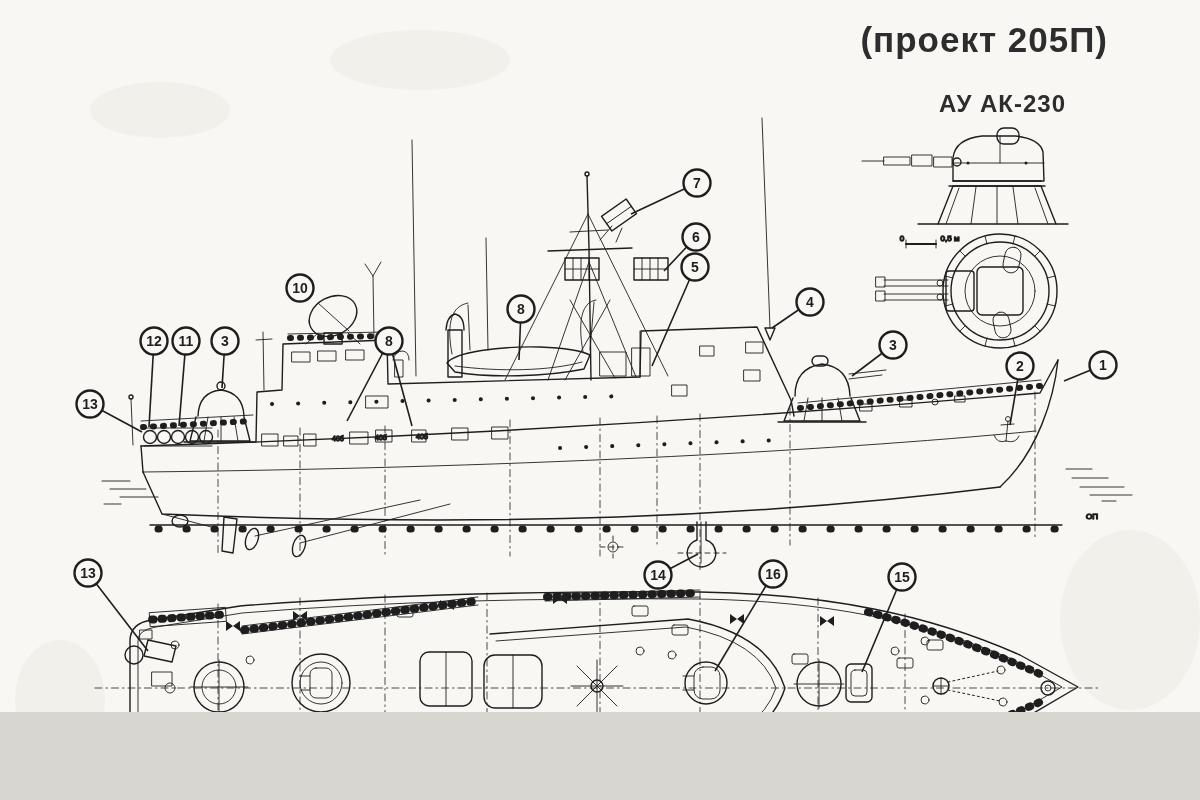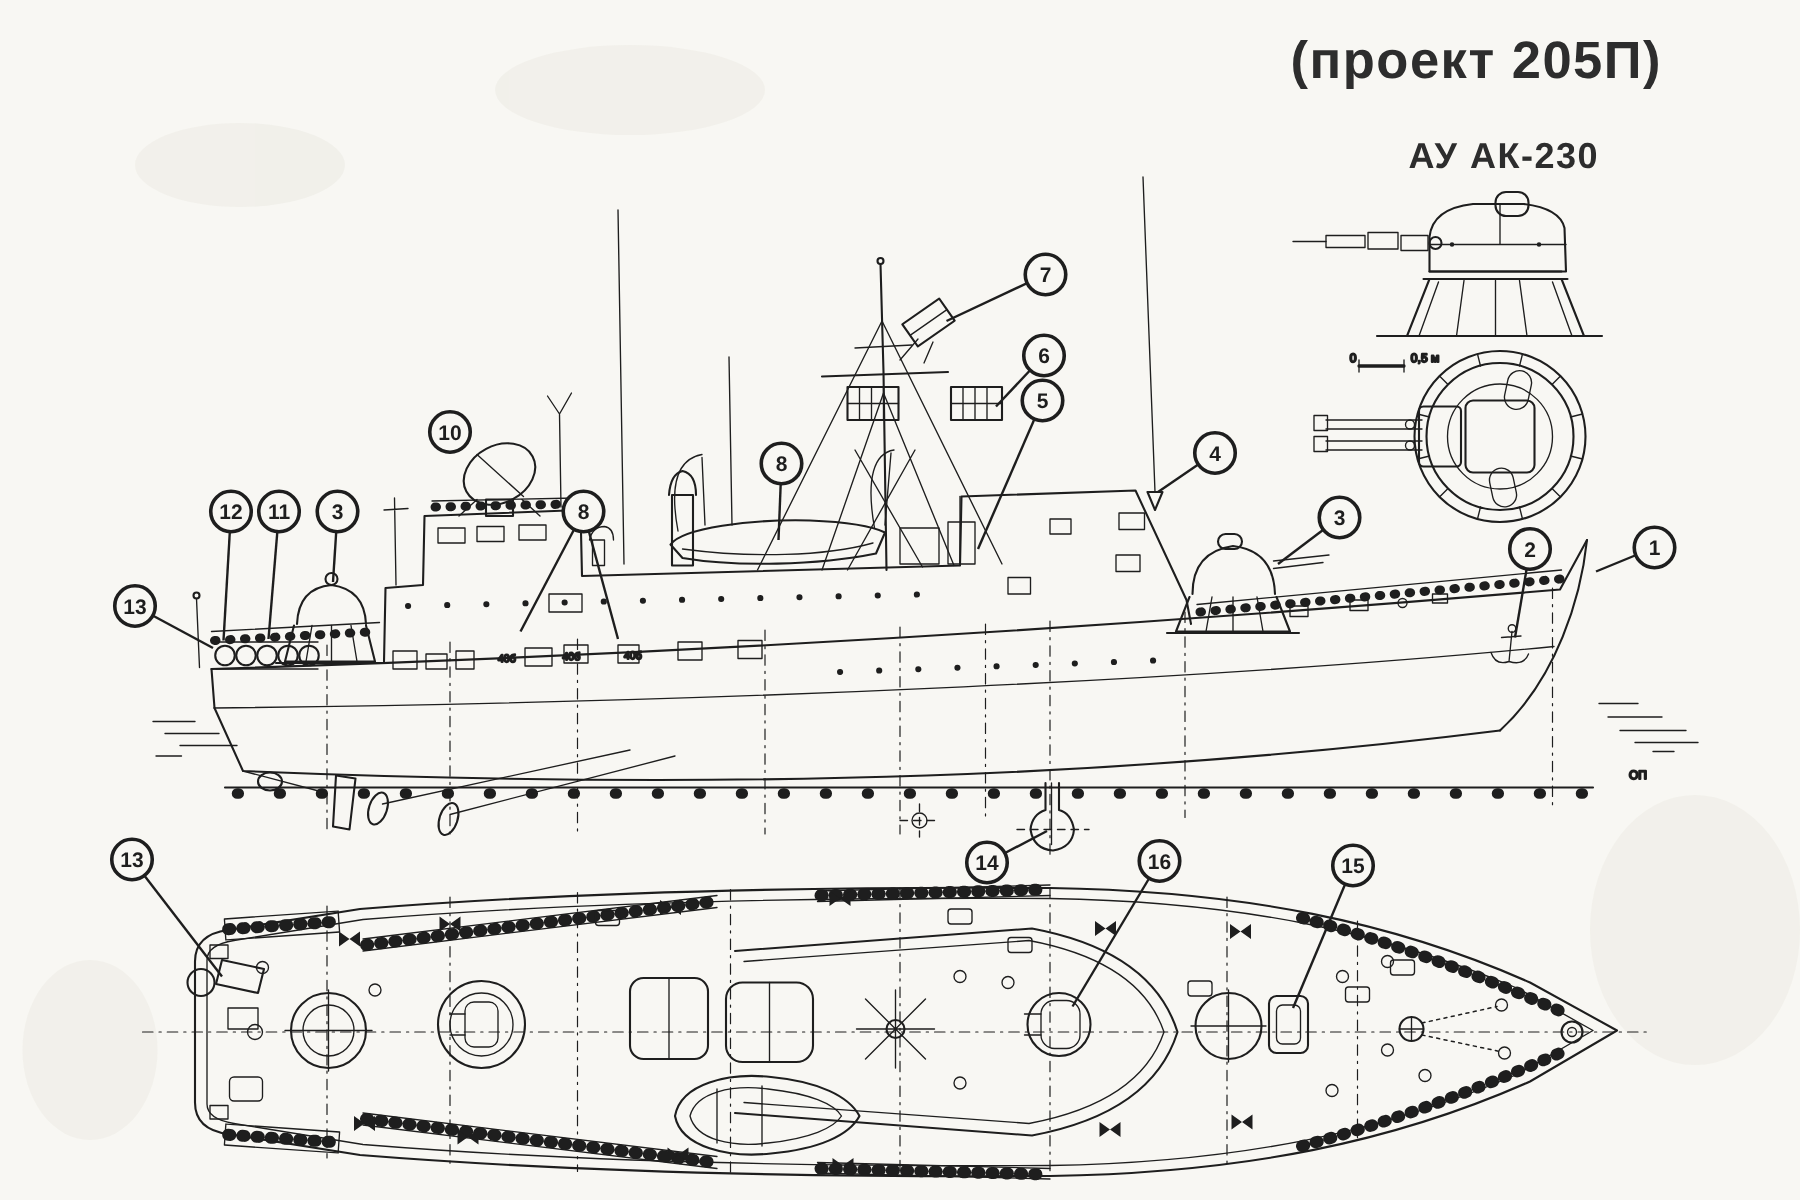--- a/index.html
+++ b/index.html
@@ -1,16 +1,16 @@
 <!DOCTYPE html>
 <html><head>
 <meta charset="utf-8">
 <style>
   html,body{margin:0;padding:0;background:#d8d6d0;}
-  .stage{position:relative;width:1200px;height:800px;background:#f8f7f3;overflow:hidden;
+  .stage{position:relative;width:1200px;height:712px;background:#f8f7f3;overflow:hidden;
          font-family:"Liberation Sans", sans-serif;}
   svg{position:absolute;left:0;top:0;}
   .ln{fill:none;stroke:#1e1e1e;stroke-width:1.4;stroke-linecap:round;stroke-linejoin:round;}
   .thin{stroke-width:0.9;}
   .thick{stroke-width:2.2;}
   .solid{fill:#1e1e1e;stroke:none;}
   .ticks{stroke-width:7;stroke-dasharray:1.2 26.8;}
   .posts-s{stroke-width:6;stroke-dasharray:1 9;}
   .dots{stroke-width:4;stroke-dasharray:0.1 26;stroke-linecap:round;}
   .stn{stroke-width:0.8;stroke-dasharray:7 4 1.5 4;}

